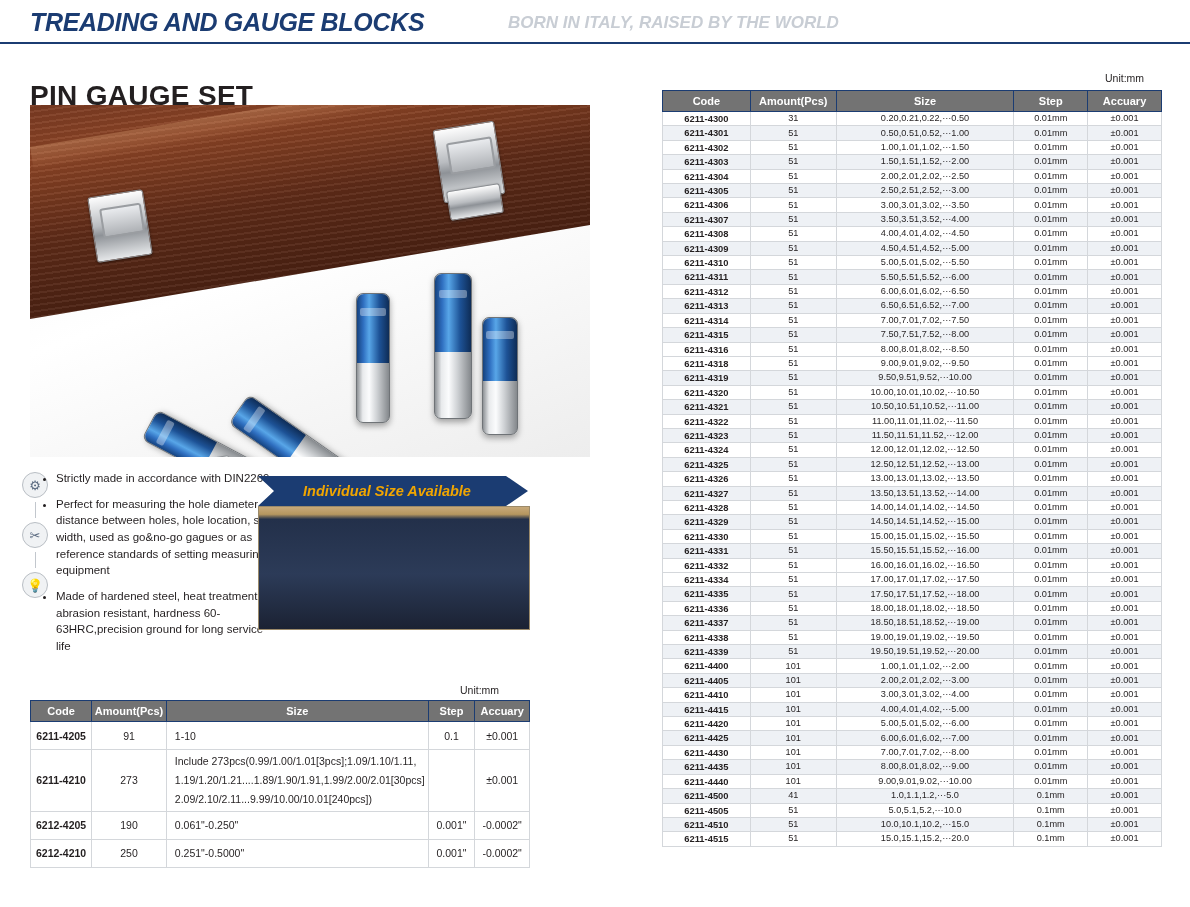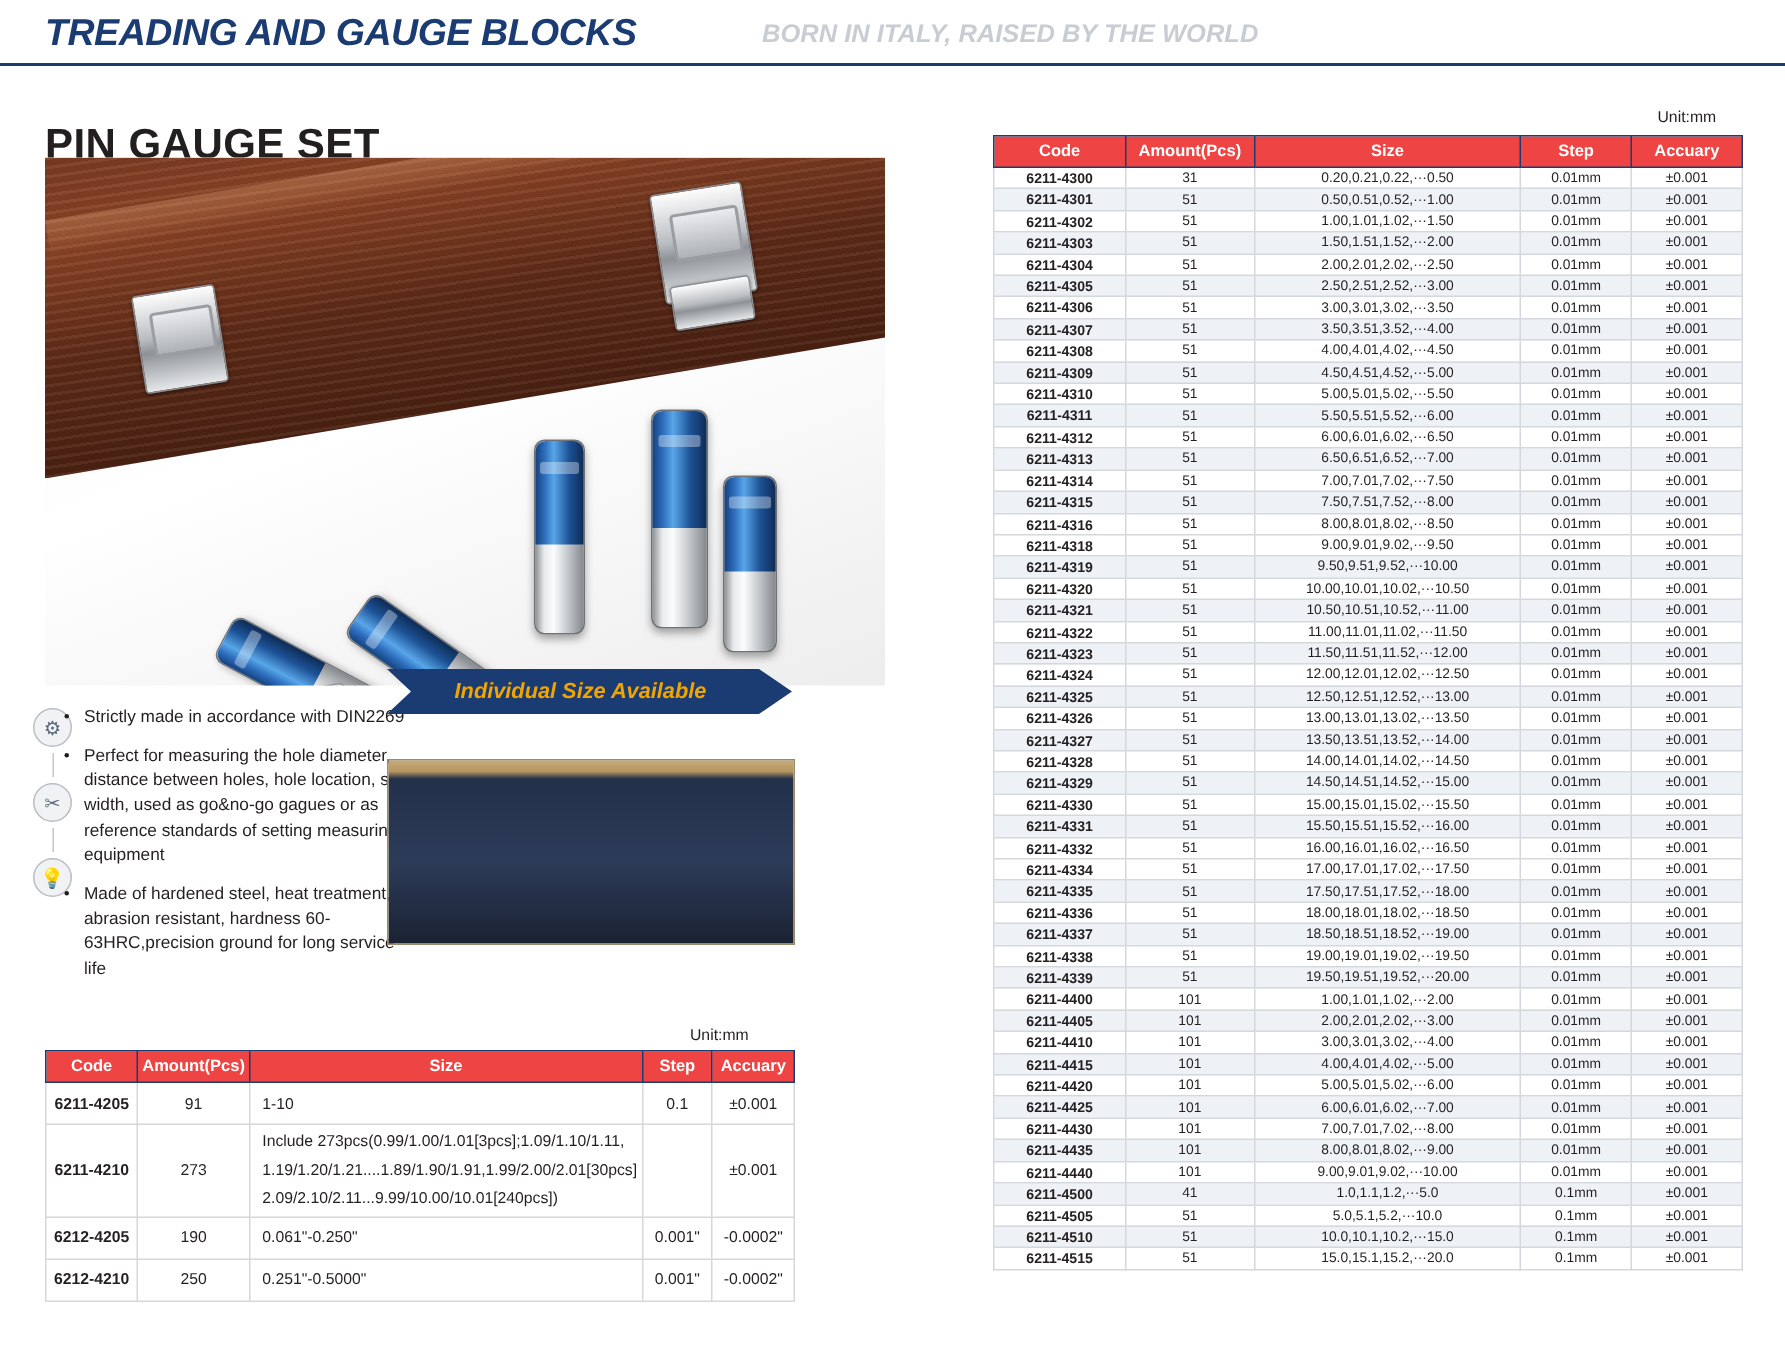--- a/index.html
+++ b/index.html
@@ -108,21 +108,21 @@
   .ic {
     width: 26px; height: 26px; border-radius: 50%;
     background: #f0f2f4; border: 1px solid #b9bec4;
     display:flex; align-items:center; justify-content:center;
     color:#5b6b80; font-size:13px;
   }
   .icline { width:1px; height:16px; background:#c2c7cd; margin:4px auto; }
 
   
   .banner {
-    position:absolute; left:258px; top:446px; width:270px; height:30px;
+    position:absolute; left:258px; top:476px; width:270px; height:30px;
   }
   .banner .arrow {
     position:absolute; left:0; top:0; width:270px; height:30px;
     background:#1b3c72;
     clip-path: polygon(0 0, 248px 0, 270px 15px, 248px 30px, 0 30px, 16px 15px);
   }
   .banner .txt {
     position:absolute; left:0; top:0; width:258px; height:30px;
     display:flex; align-items:center; justify-content:center;
     color:#f0a500; font-size:14.5px; font-weight:bold; font-style:italic;
@@ -144,21 +144,21 @@
   
   .unit {
     position:absolute; font-size:10.5px; color:#231f20;
   }
   table.dq {
     border-collapse: collapse;
     font-size: 10px;
     color: #231f20;
   }
   table.dq th {
-    background: #ef4444; color:#ffffff; font-weight:bold;
+    background: #737373; color:#ffffff; font-weight:bold;
     border: 1px solid #1b3c72;
     padding: 4px 2px; text-align:center; font-size: 11px;
   }
   table.dq td {
     border: 1px solid #d4d7db;
     padding: 2px 3px; text-align:center; white-space:nowrap;
   }
   table.dq tr.alt td { background: #eef1f5; }
   table.dq td.code { font-weight:bold; }
 

